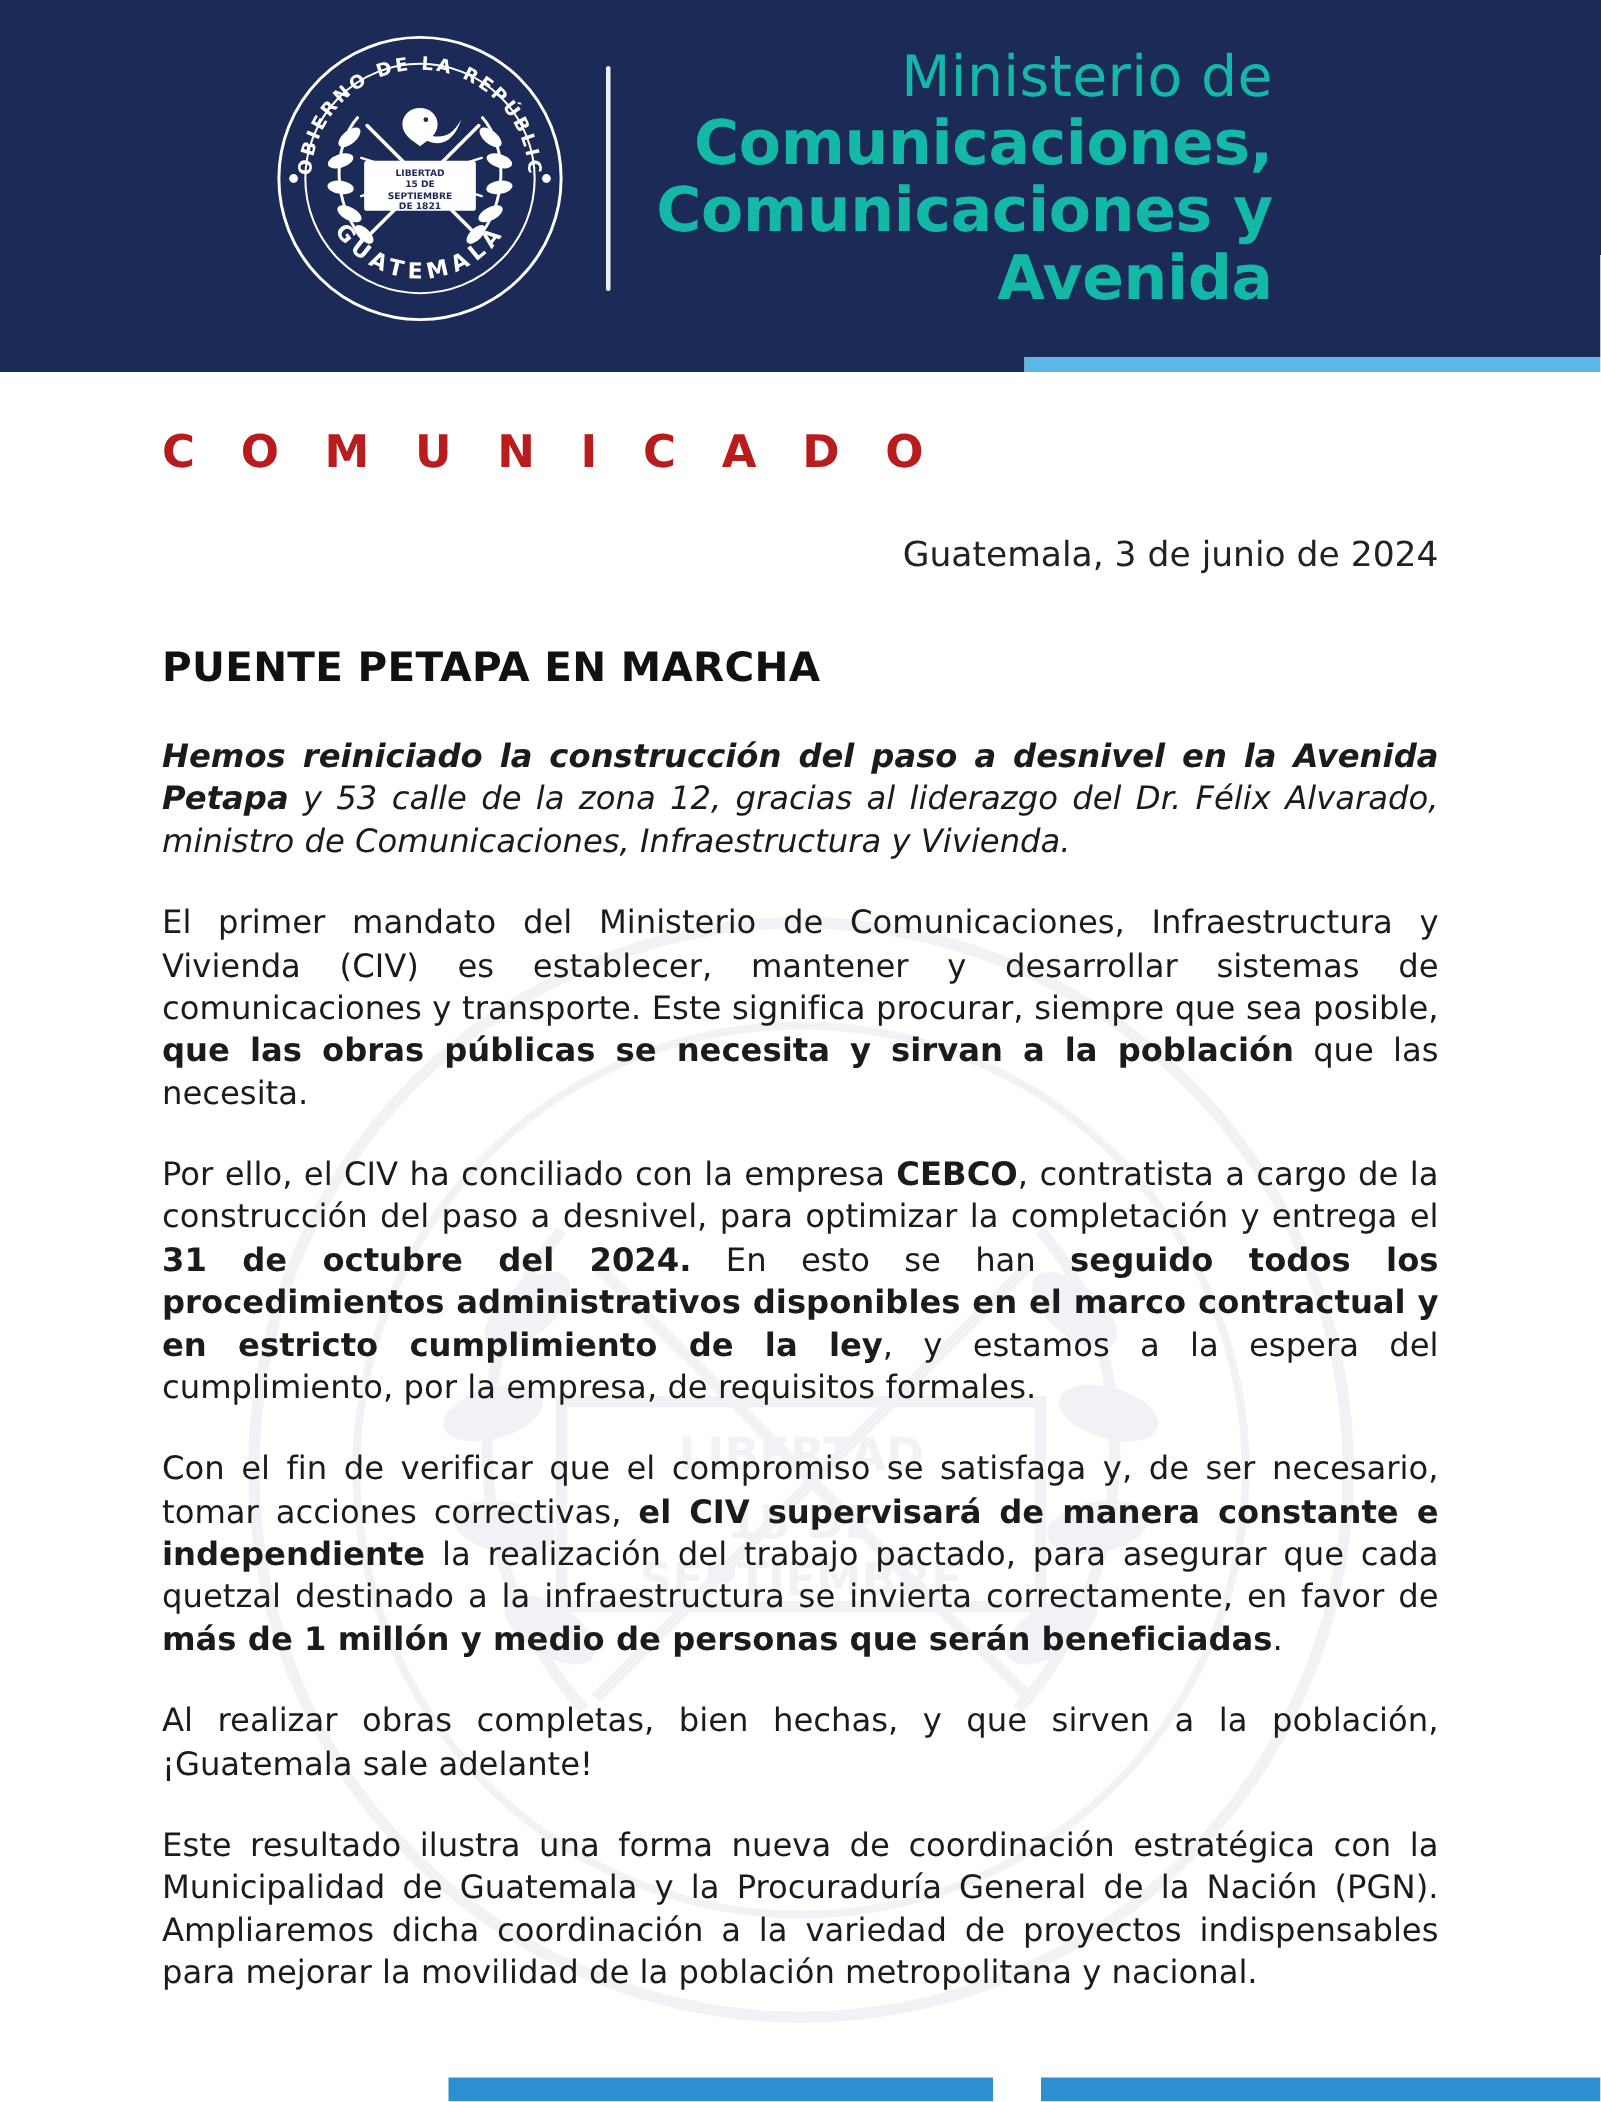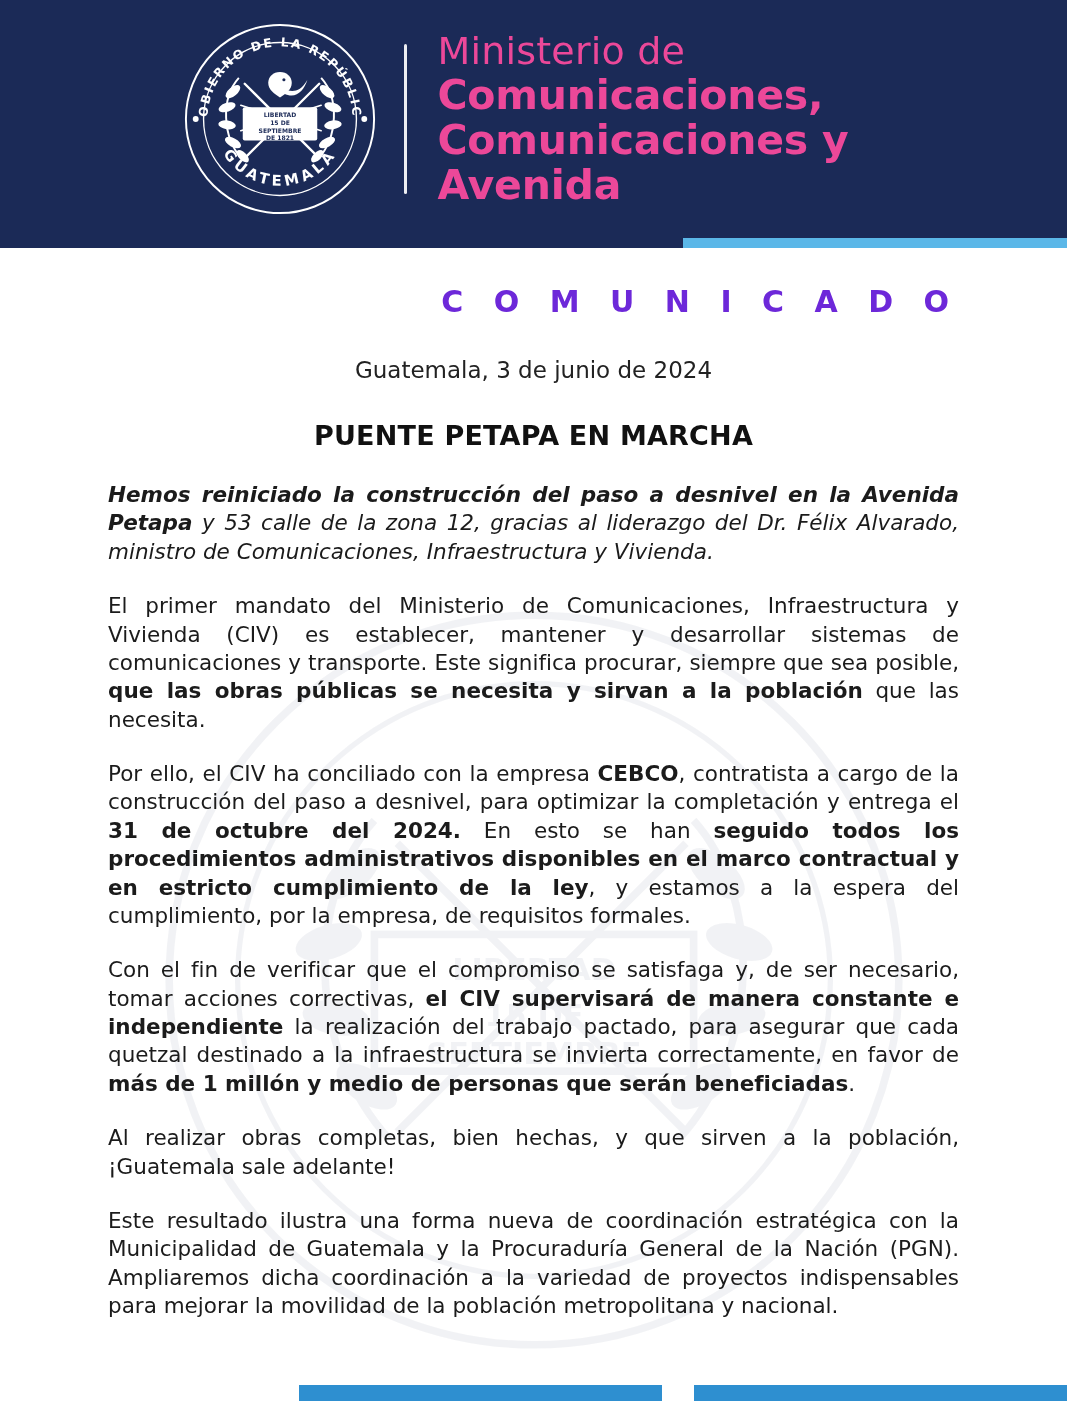--- a/index.html
+++ b/index.html
@@ -43,23 +43,24 @@
 
   .divider-bar {
     width: 3px;
     height: 150px;
     background: #ffffff;
     opacity: .92;
     border-radius: 2px;
   }
 
   .ministry {
-    color: #ec4899;
+    color: #14b8a6;
     line-height: 1.04;
     padding-left: 4px;
+    text-align: right;
   }
   .ministry .m-line1 {
     font-size: 38px;
     font-weight: 400;
     letter-spacing: .2px;
     margin-bottom: 3px;
   }
   .ministry .m-line2,
   .ministry .m-line3,
   .ministry .m-line4 {
@@ -92,38 +93,38 @@
   }
   .watermark svg { width: 100%; height: 100%; }
 
   
   .doc {
     position: relative;
     z-index: 1;
     padding: 0 108px;
   }
   .comunicado {
-    text-align: right;
-    color: #6d28d9;
+    text-align: left;
+    color: #b91c1c;
     font-weight: 700;
     font-size: 30px;
     letter-spacing: 10px;
     margin: 36px 0 0 0;
   }
   .date {
-    text-align: center;
+    text-align: right;
     font-size: 23px;
     margin: 38px 0 0 0;
     color: #222;
   }
   .headline {
-    text-align: center;
+    text-align: left;
     font-weight: 700;
     font-size: 27px;
-    margin: 37px 0 0 0;
+    margin: 47px 0 0 0;
     color: #111;
     letter-spacing: .2px;
   }
 
   .para {
     text-align: justify;
     font-size: 21.5px;
     line-height: 1.32;
     margin: 26px 0 0 0;
     color: #1b1b1b;

